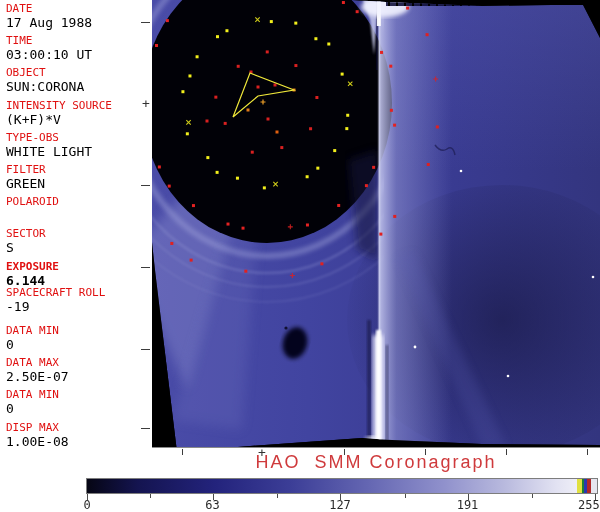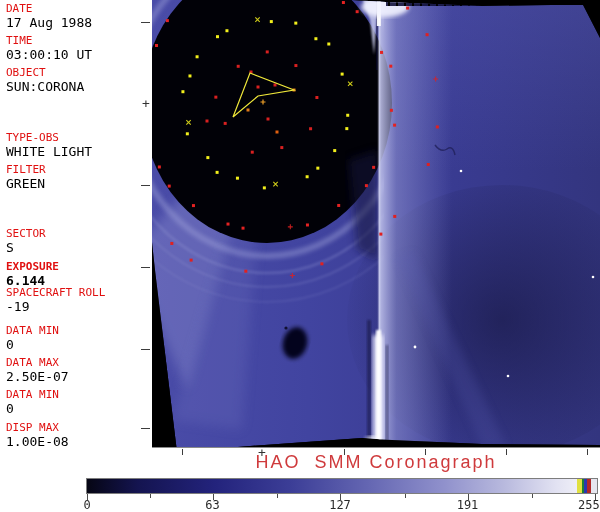--- a/index.html
+++ b/index.html
@@ -44,29 +44,34 @@
       <span class="meta-value" style="color: rgb(0, 0, 0);">17 Aug 1988</span>
     </div>
     <div class="meta-field" style="top: 35.2px;">
       <span class="meta-label" style="color: rgb(224, 16, 16);">TIME</span>
       <span class="meta-value" style="color: rgb(0, 0, 0);">03:00:10 UT</span>
     </div>
     <div class="meta-field" style="top: 67.4px;">
       <span class="meta-label" style="color: rgb(224, 16, 16);">OBJECT</span>
       <span class="meta-value" style="color: rgb(0, 0, 0);">SUN:CORONA</span>
     </div>
+    <div class="meta-field" style="top: 99.6px;">
+      <span class="meta-label" style="color: rgb(224, 16, 16);">INTENSITY SOURCE</span>
+      <span class="meta-value" style="color: rgb(0, 0, 0);">(K+F)*V</span>
+    </div>
     <div class="meta-field" style="top: 131.8px;">
       <span class="meta-label" style="color: rgb(224, 16, 16);">TYPE-OBS</span>
       <span class="meta-value" style="color: rgb(0, 0, 0);">WHITE LIGHT</span>
     </div>
     <div class="meta-field" style="top: 164px;">
       <span class="meta-label" style="color: rgb(224, 16, 16);">FILTER</span>
       <span class="meta-value" style="color: rgb(0, 0, 0);">GREEN</span>
     </div>
     <div class="meta-field" style="top: 196.2px;">
+      <span class="meta-label" style="color: rgb(224, 16, 16);">POLAROID</span>
     </div>
     <div class="meta-field" style="top: 228.4px;">
       <span class="meta-label" style="color: rgb(224, 16, 16);">SECTOR</span>
       <span class="meta-value" style="color: rgb(0, 0, 0);">S</span>
     </div>
     <div class="meta-field" style="top: 260.6px; font-weight: bold;">
       <span class="meta-label" style="color: rgb(224, 16, 16);">EXPOSURE</span>
       <span class="meta-value" style="color: rgb(0, 0, 0);">6.144</span>
     </div>
     <div class="meta-field" style="top: 287px;">

